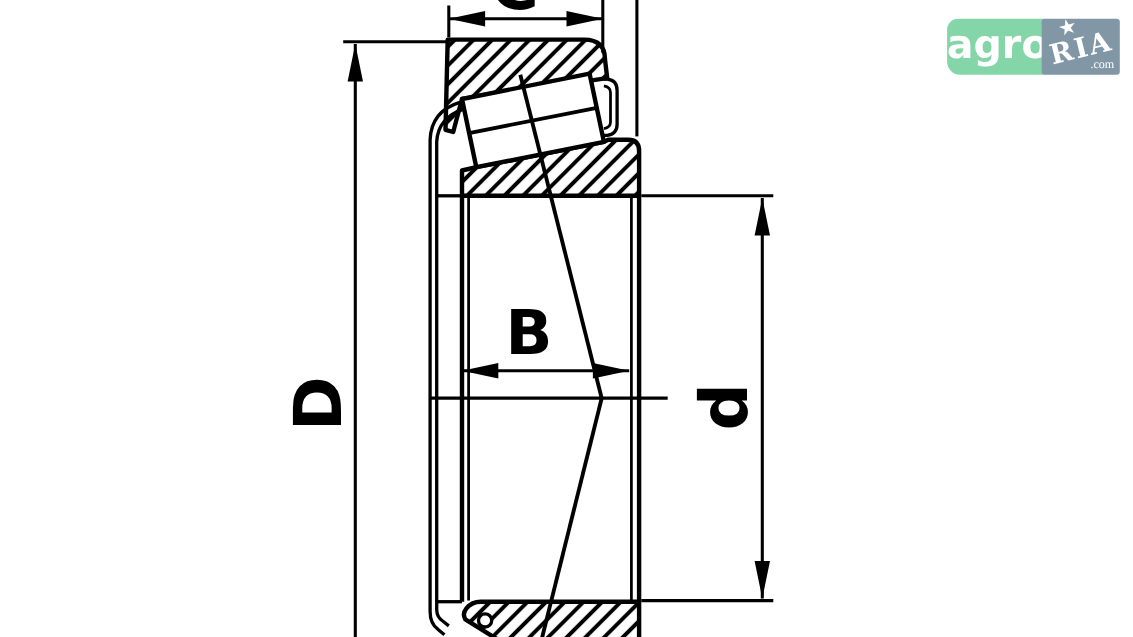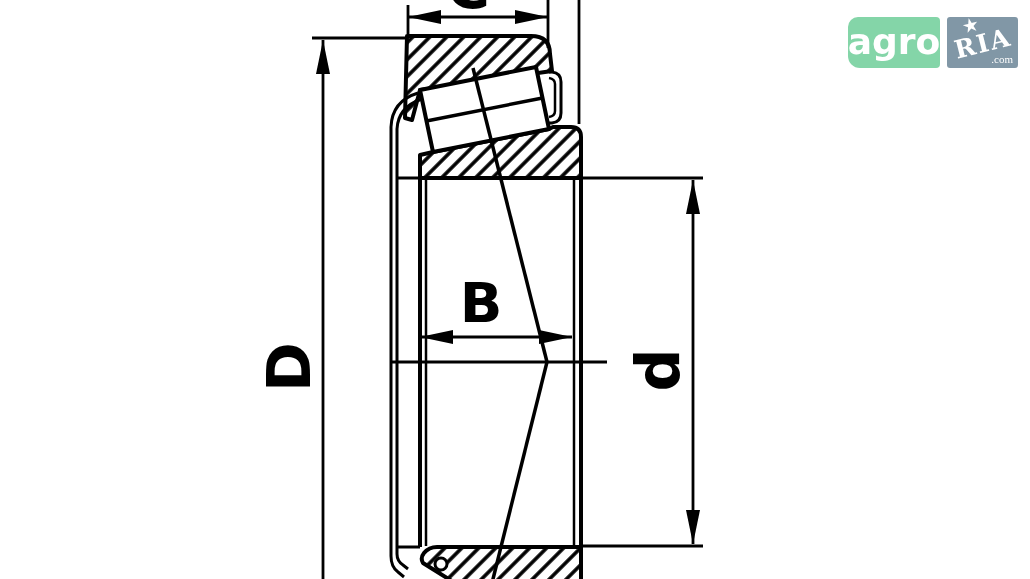--- a/index.html
+++ b/index.html
@@ -1,20 +1,20 @@
 <!DOCTYPE html>
 <html><head>
 <meta charset="utf-8">
 <style>
   html,body{margin:0;padding:0;background:#fff;}
   .stage{position:relative;width:1030px;height:579px;background:#fff;overflow:hidden;
          font-family:"DejaVu Sans",sans-serif;}
   svg text{font-family:"DejaVu Sans",sans-serif;font-weight:bold;fill:#000;}
   .logo{position:absolute;top:15px;left:848px;width:172px;height:53px;}
-  .logo-left{position:absolute;left:0;top:2px;width:92px;height:51px;
+  .logo-left{position:absolute;left:13px;top:2px;width:92px;height:51px;
     border-radius:10px 4px 4px 12px;display:flex;align-items:center;justify-content:center;}
   .logo-left span{color:#fff;font-size:36px;font-weight:bold;letter-spacing:0px;line-height:1;
     font-family:"DejaVu Sans",sans-serif;margin-top:-2px;}
   .logo-right{position:absolute;left:99px;top:2px;width:71px;height:51px;border-radius:3px;overflow:hidden;}
   .logo-ria{position:absolute;left:7px;top:14px;color:#fff;font-family:"DejaVu Serif","Liberation Serif",serif;
     font-weight:bold;font-size:25px;letter-spacing:2px;transform:rotate(-14deg);line-height:1;}
   .logo-star{position:absolute;left:15px;top:-1px;color:#fff;font-size:19px;transform:rotate(-14deg);line-height:1;}
   .logo-com{position:absolute;right:5px;bottom:3px;color:#fff;font-size:11px;
     font-family:Liberation Serif, serif;line-height:1;}
 </style>

